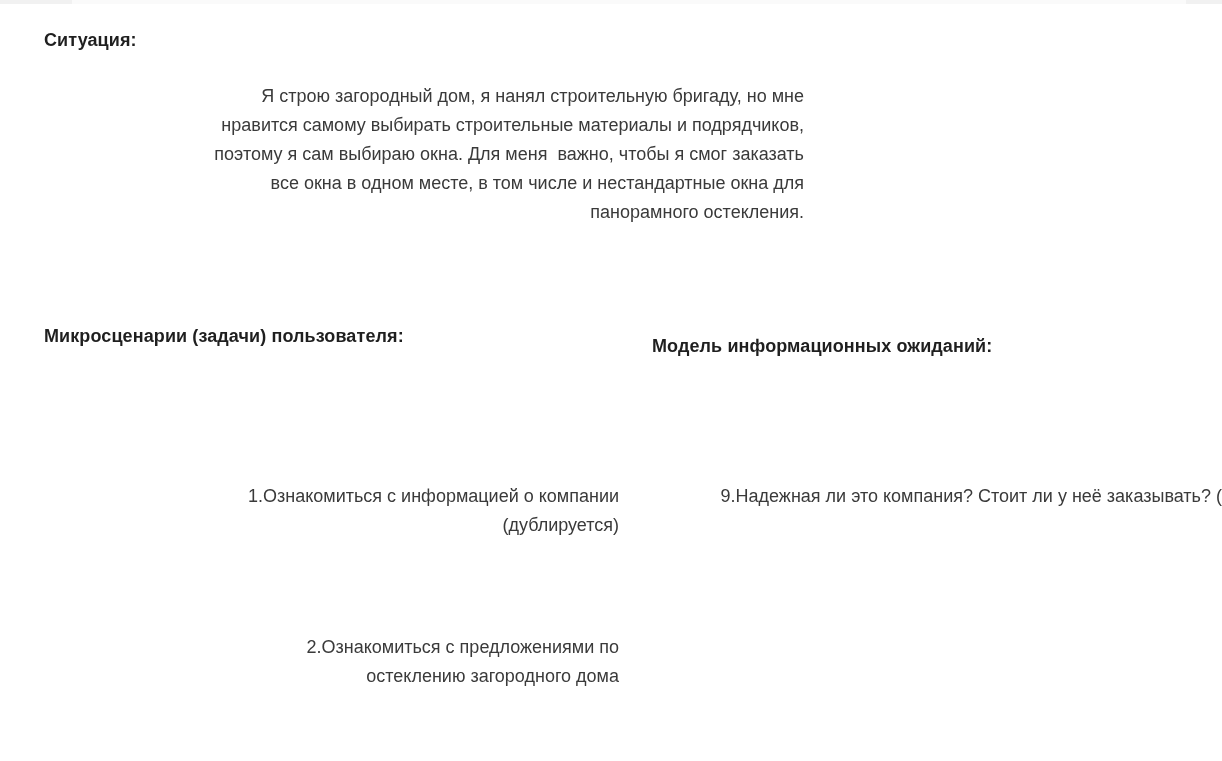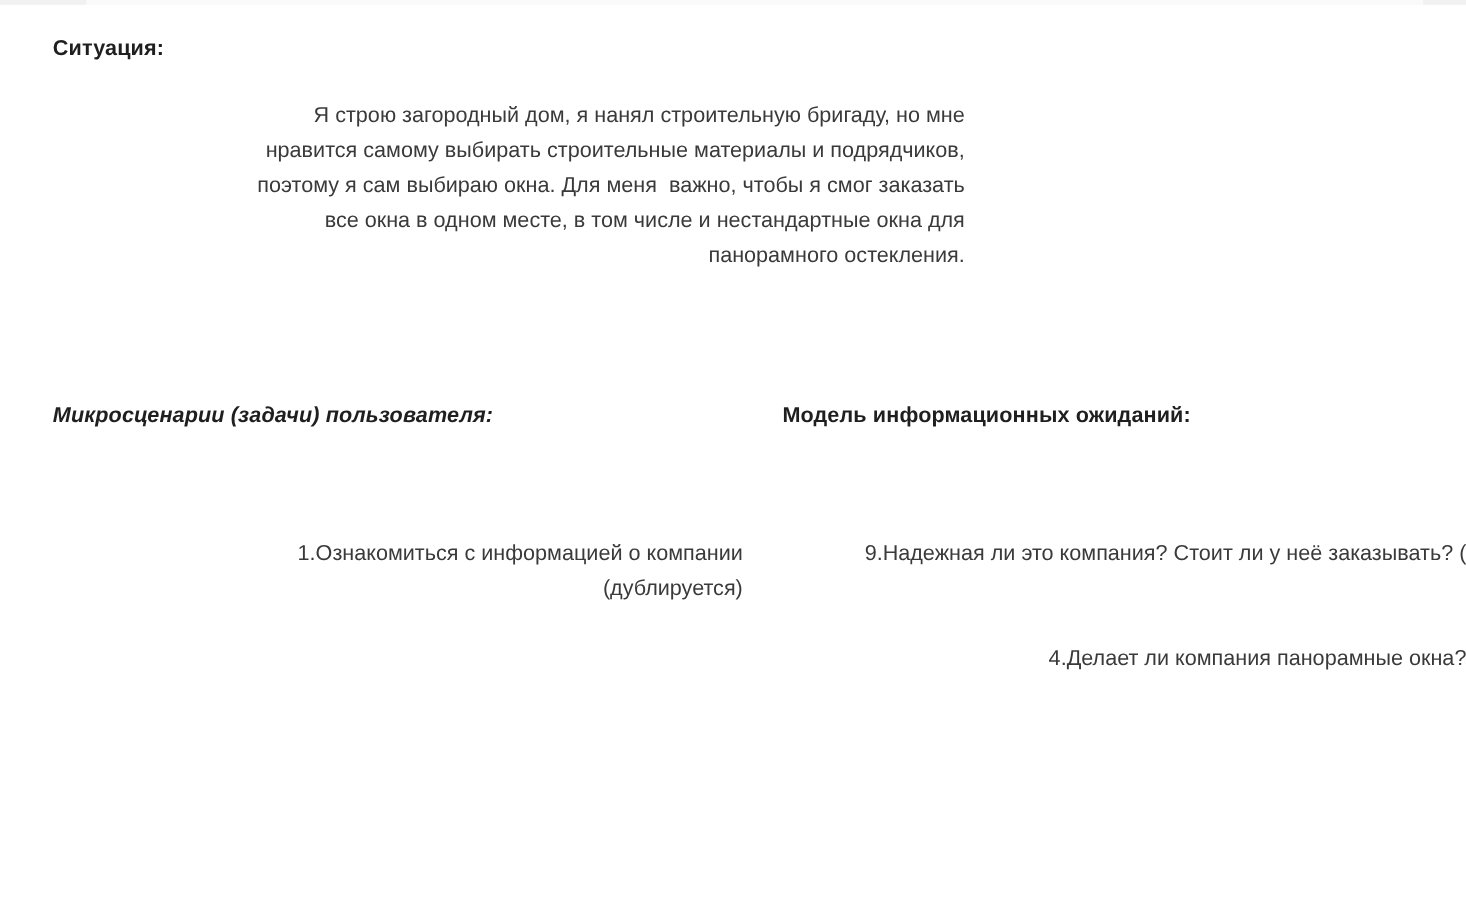--- a/index.html
+++ b/index.html
@@ -32,29 +32,30 @@
     white-space: pre;
     text-align: right;
   }
   .heading {
     font-weight: 700;
     color: #1f1f1f;
     letter-spacing: 0.1px;
   }
   #situation-title { top: 26px;  left: 44px; }
   #situation-body  { top: 82px;  left: 44px; width: 760px; }
-  #left-col-title  { top: 332px; left: 44px; font-style: italic; }
+  #left-col-title  { top: 322px; left: 44px; }
   #right-col-title { top: 332px; left: 652px; }
   #left-list       { top: 389px; left: 44px;  width: 575px; }
   #right-list      { top: 389px; left: 652px; width: 570px; overflow: hidden; }
   .list-item {
     font-size: 18px;
     line-height: 29px;
     color: #3a3a3a;
     white-space: pre;
+    margin-top: 35px;
   }
 </style>
 </head>
 <body>
 
 <div class="edge-strip full"></div>
 <div class="edge-strip left"></div>
 <div class="edge-strip right"></div>
 
 <div id="situation-title" class="txt heading">Ситуация:</div>
@@ -65,29 +66,30 @@
 все окна в одном месте, в том числе и нестандартные окна для
 панорамного остекления.</div>
 
 <div id="left-col-title" class="txt heading">Микросценарии (задачи) пользователя:</div>
 
 <div id="right-col-title" class="txt heading">Модель информационных ожиданий:</div>
 
 <div id="left-list" class="txt">
   <div class="list-item">1.Ознакомиться с информацией о компании
 (дублируется)</div>
+  <div class="list-item">2.Ознакомиться с предложениями по
+остеклению загородного дома</div>
   
   
   
   
 </div>
 
 <div id="right-list" class="txt">
   <div class="list-item">9.Надежная ли это компания? Стоит ли у неё заказывать? (</div>
-  <div class="list-item">4.Делает ли компания панорамные окна?</div>
   
   
   
   
   
   
   
   
 </div>
 

